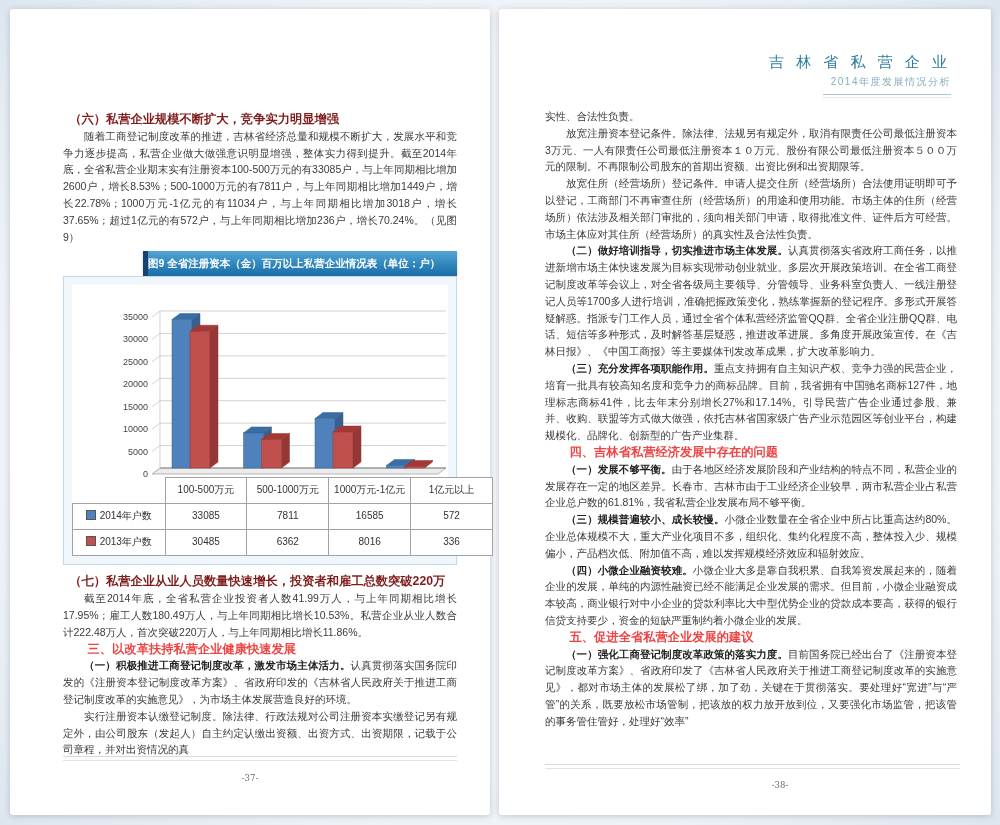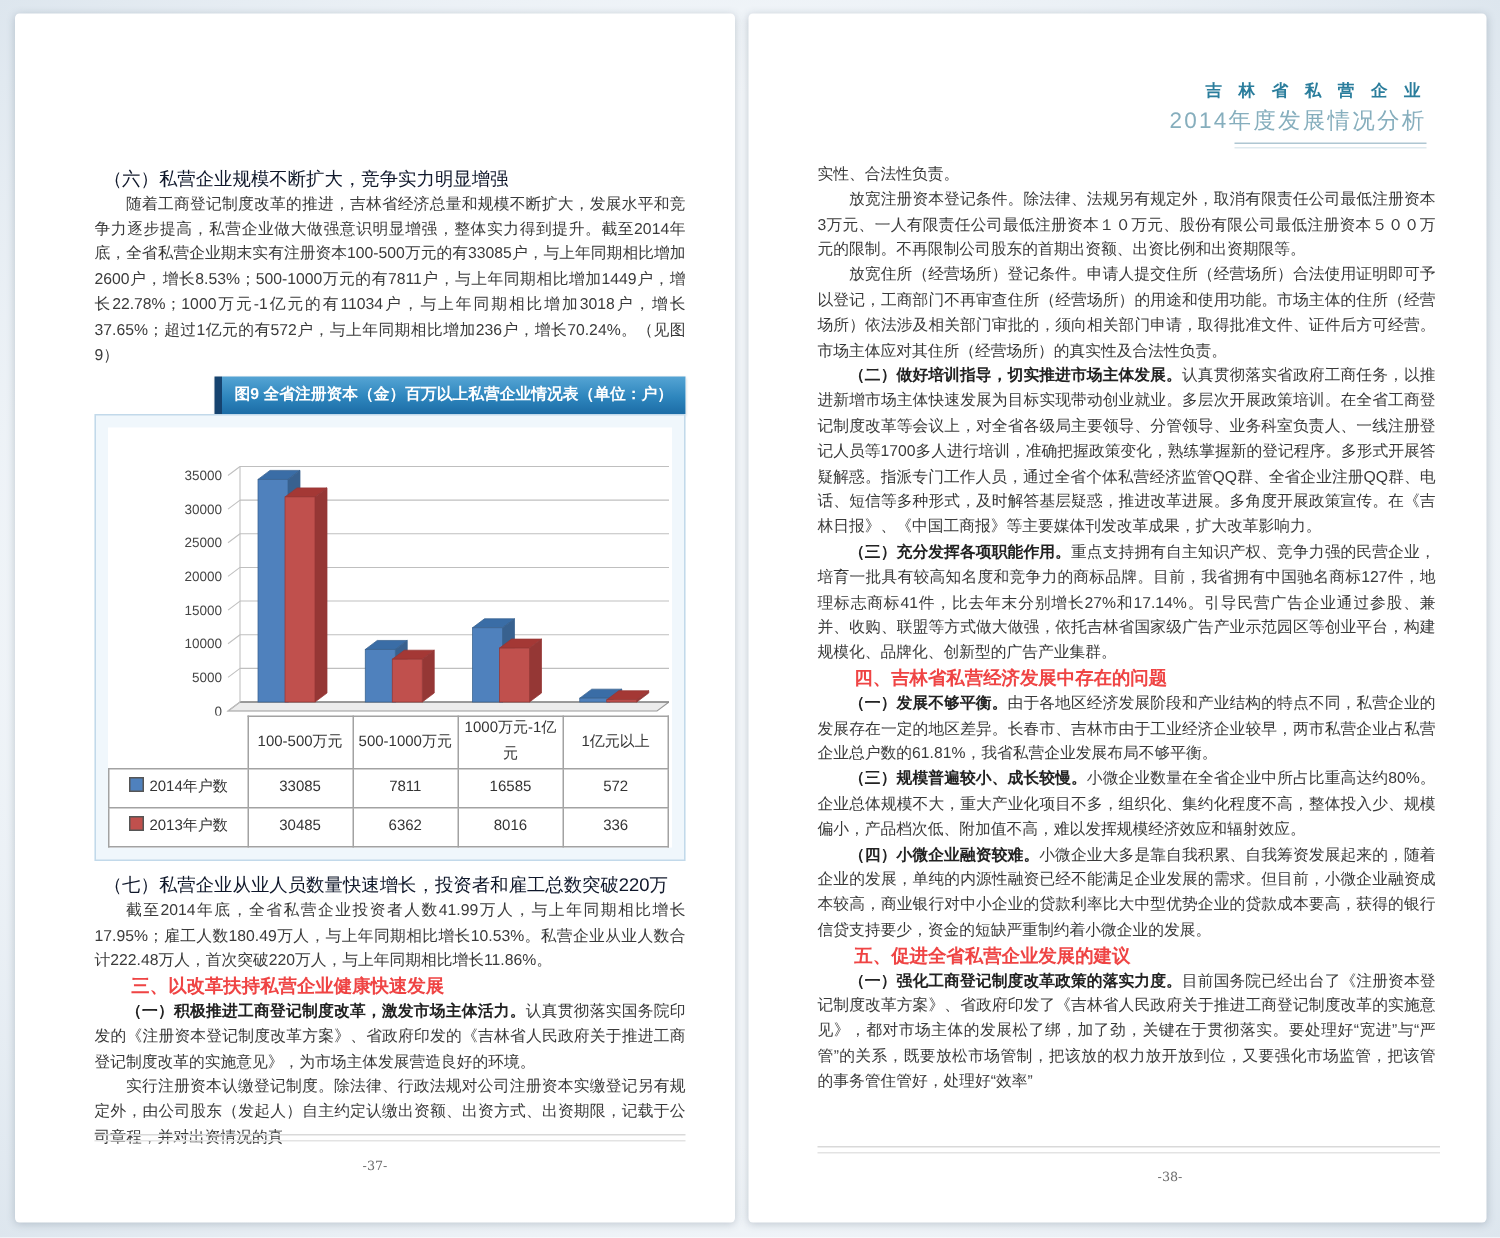--- a/index.html
+++ b/index.html
@@ -10,50 +10,50 @@
   }
   .page{
     position:absolute;top:9px;height:806px;background:#ffffff;
     box-shadow:0 1px 6px rgba(60,80,100,.28);border-radius:3px;
   }
   .page-left{left:10px;width:480px;}
   .page-right{left:499px;width:492px;}
 
   
   .report-header{position:absolute;top:44px;right:40px;text-align:right;}
-  .report-title{font-size:11px;font-weight:bold;color:#2a7d9c;letter-spacing:4px;}
-  .report-subtitle{font-size:15px;color:#86aebd;letter-spacing:1.5px;margin-top:3px;}
+  .report-title{font-size:15px;font-weight:normal;color:#2a7d9c;letter-spacing:4px;}
+  .report-subtitle{font-size:10px;color:#86aebd;letter-spacing:1.5px;margin-top:3px;}
   .report-underline{margin-top:5px;margin-left:auto;width:128px;height:2px;
     border-top:1px solid #aec6d2;border-bottom:1px solid #dfeaef;}
 
   .content{position:absolute;color:#3a3a3a;font-size:10.5px;line-height:16.8px;}
   .content-left{left:53px;top:102px;width:394px;}
   .content-right{left:46px;top:99px;width:412px;}
 
   p.para{margin:0;text-align:justify;text-indent:2em;}
   p.para.noindent{text-indent:0;}
   .lead{font-weight:bold;color:#222;}
-  .h-sub{margin:0;font-weight:normal;color:#0f172a;text-indent:0.5em;text-align:left;}
+  .h-sub{margin:0;font-weight:bold;color:#7f1d1d;text-indent:0.5em;text-align:left;}
   .h-major{margin:0;font-weight:bold;color:#ef4444;text-indent:2em;text-align:left;}
 
   
   .figure{margin:6px 0 8px 0;}
   .figure-titlebar{
-    margin-left:80px;height:25px;line-height:25px;text-align:center;
+    margin-left:80px;height:25px;line-height:25px;
     color:#ffffff;font-size:10.5px;font-weight:bold;
     background:linear-gradient(180deg,#55a4d4 0%,#2e86bd 55%,#1c6ca6 100%);
     border-left:5px solid #16436f;box-shadow:0 1px 2px rgba(0,0,0,.25);
   }
   .figure-box{
     background:#f0f7fc;border:1px solid #c2d9ea;padding:8px;
   }
   .figure-inner{background:#ffffff;}
   svg.plot{display:block;}
 
-  table.chart-table{border-collapse:collapse;width:374px;table-layout:fixed;
+  table.chart-table{border-collapse:collapse;width:421px;table-layout:fixed;
     font-size:10px;color:#333;}
   table.chart-table td{border:1px solid #a2a2a2;height:25px;text-align:center;
     background:#fff;padding:0 2px;}
   table.chart-table td.void{border:none;background:transparent;}
   td.legend-cell{text-align:left;padding-left:6px;white-space:nowrap;}
   .sw{display:inline-block;width:8px;height:8px;margin-right:4px;vertical-align:-1px;
     border:1px solid #555;}
   .sw-2014{background:#4f81bd;}
   .sw-2013{background:#c0504d;}
 

